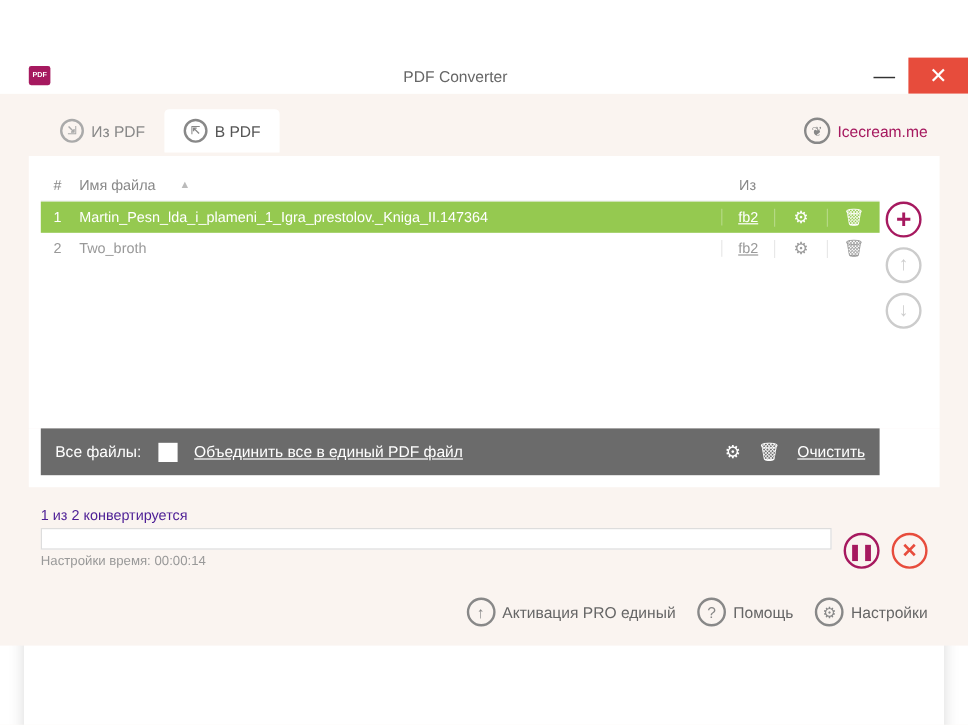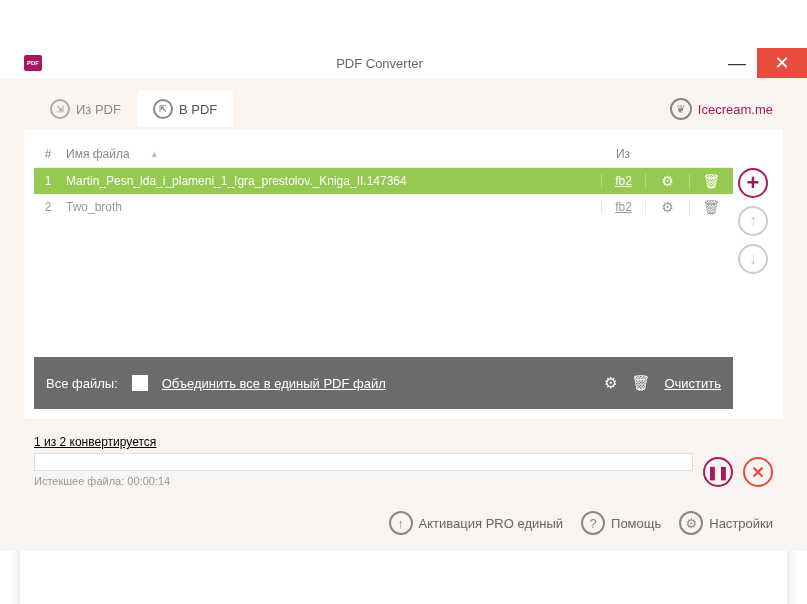--- a/index.html
+++ b/index.html
@@ -35,28 +35,28 @@
     .trow { display: flex; height: 26px; align-items: center; font-size: 12px; color: #999; }
     .trow.sel { background: #95c950; color: #fff; }
     .trow .col-from { border-left: 1px solid #e8e8e8; text-decoration: underline; }
     .trow .col-gear { border-left: 1px solid #e8e8e8; }
     .trow .col-del { border-left: 1px solid #e8e8e8; }
     .trow.sel .col-from, .trow.sel .col-gear, .trow.sel .col-del { border-left: 1px solid rgba(255,255,255,0.3); }
     .icon-gear-s, .icon-trash-s { font-size: 14px; cursor: pointer; line-height: 1; }
     .side-btns { width: 40px; display: flex; flex-direction: column; align-items: center; gap: 8px; padding-top: 28px; }
     .side-btn { width: 30px; height: 30px; border-radius: 50%; border: 2px solid #ccc; display: flex; align-items: center; justify-content: center; cursor: pointer; color: #ccc; font-size: 16px; background: #fff; }
     .side-btn.add { border-color: #a6195f; color: #a6195f; font-size: 22px; font-weight: bold; }
-    .footer-bar { background: #6b6b6b; color: #fff; display: flex; align-items: center; height: 52px; padding: 0 12px; font-size: 13px; gap: 14px; margin: 0 40px 0 0; }
+    .footer-bar { background: #6b6b6b; color: #fff; display: flex; align-items: center; height: 39px; padding: 0 12px; font-size: 13px; gap: 14px; margin: 0 40px 0 0; }
     .footer-bar .check { width: 16px; height: 16px; background: #fff; }
     .footer-bar a { color: #fff; text-decoration: underline; cursor: pointer; }
     .footer-bar .sp { flex: 1; }
     .footer-bar .icon { cursor: pointer; font-size: 15px; }
     .progress-area { padding: 16px 10px 8px 10px; display: flex; gap: 10px; align-items: flex-end; }
     .progress-left { flex: 1; }
-    .progress-label { font-size: 12px; color: #000000; margin-bottom: 4px; text-decoration: underline; }
+    .progress-label { font-size: 12px; color: #4c1d95; margin-bottom: 4px; }
     .progress-bar { height: 18px; background: #fff; border: 1px solid #ddd; }
     .elapsed { font-size: 11px; color: #999; margin-top: 4px; }
     .prog-btn { width: 30px; height: 30px; border-radius: 50%; border: 2px solid; display: flex; align-items: center; justify-content: center; cursor: pointer; background: #faf4f0; font-size: 13px; font-weight: bold; }
     .prog-btn.pause { border-color: #a6195f; color: #a6195f; }
     .prog-btn.cancel { border-color: #e74c3c; color: #e74c3c; font-size: 16px; }
     .bottom-bar { display: flex; justify-content: flex-end; gap: 18px; padding: 16px 10px; align-items: center; }
     .bottom-item { display: flex; align-items: center; gap: 6px; color: #666; font-size: 13px; cursor: pointer; }
     .bottom-item .circ { width: 24px; height: 24px; border-radius: 50%; border: 2px solid #888; display: flex; align-items: center; justify-content: center; font-size: 13px; color: #888; }
     .table-footer-wrap { background: #fff; padding: 0 10px 10px 10px; }
   </style>
@@ -136,21 +136,21 @@
         <span class="icon">🗑</span>
         <a>Очистить</a>
       </div>
     </div>
 
     <div class="progress-area">
       <div class="progress-left">
         <div class="progress-label">1 из 2 конвертируется</div>
         <div class="progress-bar"></div>
         <div class="elapsed">
-          <span>Истекшее файла:</span> <span>00:00:14</span>
+          <span>Настройки время:</span> <span>00:00:14</span>
         </div>
       </div>
       <div class="prog-btn pause">❚❚</div>
       <div class="prog-btn cancel">✕</div>
     </div>
 
     <div class="bottom-bar">
       <div class="bottom-item">
         <span class="circ">↑</span>
         <span>Активация PRO единый</span>

